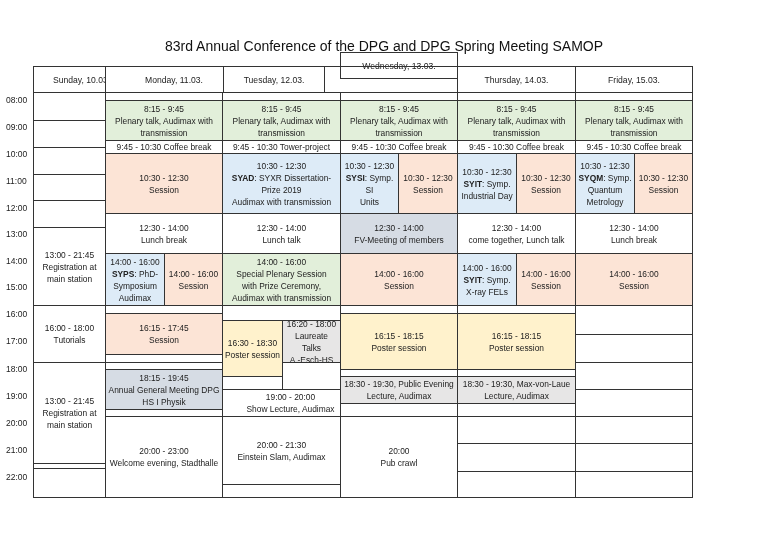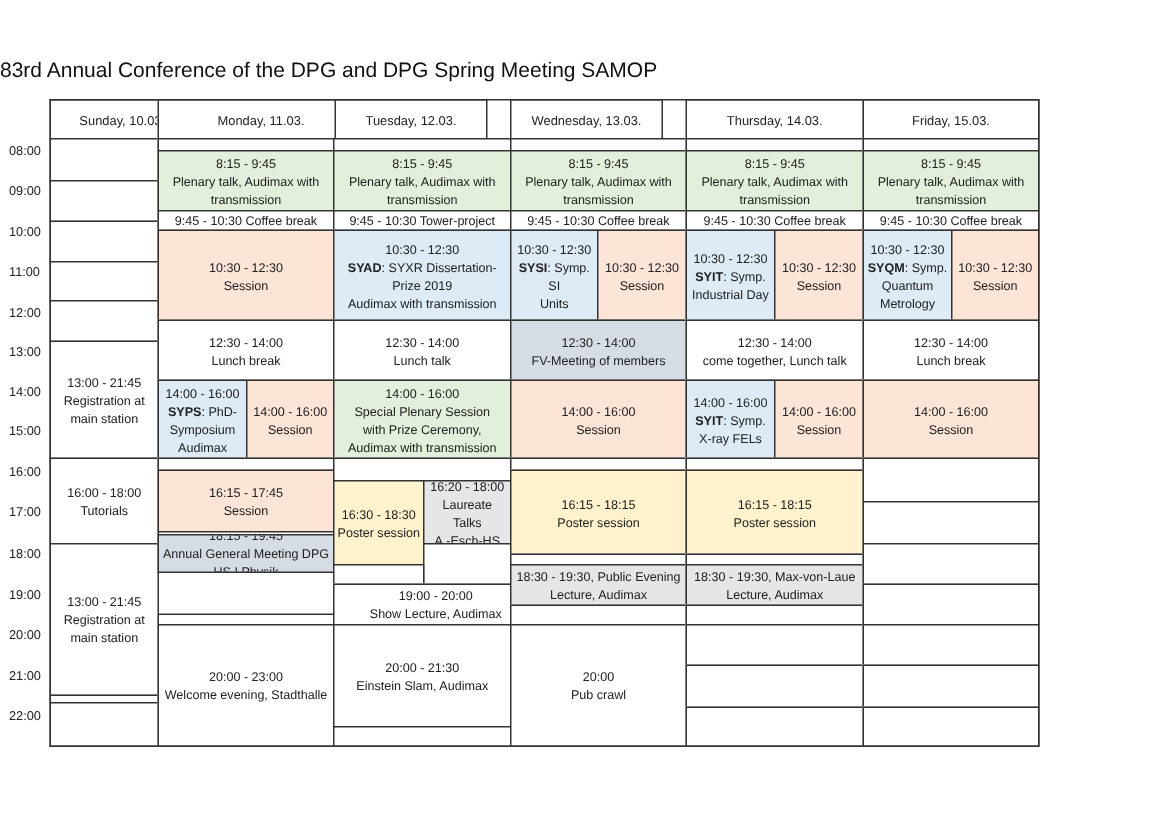--- a/index.html
+++ b/index.html
@@ -1,18 +1,18 @@
 <!DOCTYPE html>
 <html><head>
 <meta charset="utf-8">
 <style>
   html, body { margin:0; padding:0; background:#ffffff; }
   body { width:768px; height:542px; position:relative; overflow:hidden;
          font-family:"Liberation Sans", "DejaVu Sans", sans-serif; color:#1a1a1a; }
-  .title { position:absolute; left:0; top:38px; width:768px; 
+  .title { position:absolute; left:0; top:38px; width:768px; text-align:center;
            font-size:14px; color:#111; letter-spacing:0; }
   .time-label { position:absolute; left:6px; width:26px; font-size:8.5px; color:#222; line-height:10px; }
   .cell { position:absolute; box-sizing:border-box; border:1px solid #333;
           display:flex; flex-direction:column; align-items:center; justify-content:center;
           text-align:center; font-size:8.4px; line-height:12px; color:#222; padding:0 2px; overflow:hidden; }
   .hdr { font-size:8.6px; }
   .frame { position:absolute; left:33px; top:66px; width:660px; height:432px; box-sizing:border-box;
            border:1.5px solid #333; pointer-events:none; }
   .green { background:#e2efda; }
   .peach { background:#fce4d6; }
@@ -40,21 +40,21 @@
 <div class="time-label" style="top:336px">17:00</div>
 <div class="time-label" style="top:364px">18:00</div>
 <div class="time-label" style="top:391px">19:00</div>
 <div class="time-label" style="top:418px">20:00</div>
 <div class="time-label" style="top:445px">21:00</div>
 <div class="time-label" style="top:472px">22:00</div>
 
 <div class="cell hdr white" style="left:33px;top:66px;width:97px;height:27px">Sunday, 10.03.</div>
 <div class="cell hdr white" style="left:105px;top:66px;width:138px;height:27px">Monday, 11.03.</div>
 <div class="cell hdr white" style="left:223px;top:66px;width:102px;height:27px">Tuesday, 12.03.</div>
-<div class="cell hdr white" style="left:340px;top:66px;width:102px;height:27px">Wednesday, 13.03.</div>
+<div class="cell hdr white" style="left:340px;top:52px;width:118px;height:27px">Wednesday, 13.03.</div>
 <div class="cell hdr white" style="left:457px;top:66px;width:119px;height:27px">Thursday, 14.03.</div>
 <div class="cell hdr white" style="left:575px;top:66px;width:118px;height:27px">Friday, 15.03.</div>
 
 <div class="cell white" style="left:33px;top:92px;width:73px;height:29px"></div>
 <div class="cell white" style="left:33px;top:120px;width:73px;height:28px"></div>
 <div class="cell white" style="left:33px;top:147px;width:73px;height:28px"></div>
 <div class="cell white" style="left:33px;top:174px;width:73px;height:27px"></div>
 <div class="cell white" style="left:33px;top:200px;width:73px;height:28px"></div>
 <div class="cell white" style="left:33px;top:227px;width:73px;height:79px">
   <span>13:00 - 21:45</span>
@@ -98,21 +98,21 @@
   <span>14:00 - 16:00</span>
   <span>Session</span>
 </div>
 <div class="cell white" style="left:105px;top:305px;width:118px;height:9px"></div>
 <div class="cell peach" style="left:105px;top:313px;width:118px;height:42px">
   <span>16:15 - 17:45</span>
   <span>Session</span>
 </div>
 <div class="cell white" style="left:105px;top:354px;width:118px;height:9px"></div>
 <div class="cell white" style="left:105px;top:362px;width:118px;height:8px"></div>
-<div class="cell slate" style="left:105px;top:356px;width:118px;height:26px">
+<div class="cell slate" style="left:105px;top:369px;width:118px;height:41px">
   <span>18:15 - 19:45</span>
   <span>Annual General Meeting DPG</span>
   <span>HS I Physik</span>
 </div>
 <div class="cell white" style="left:105px;top:409px;width:118px;height:8px"></div>
 <div class="cell white" style="left:105px;top:416px;width:118px;height:82px">
   <span>20:00 - 23:00</span>
   <span>Welcome evening, Stadthalle</span>
 </div>
 

